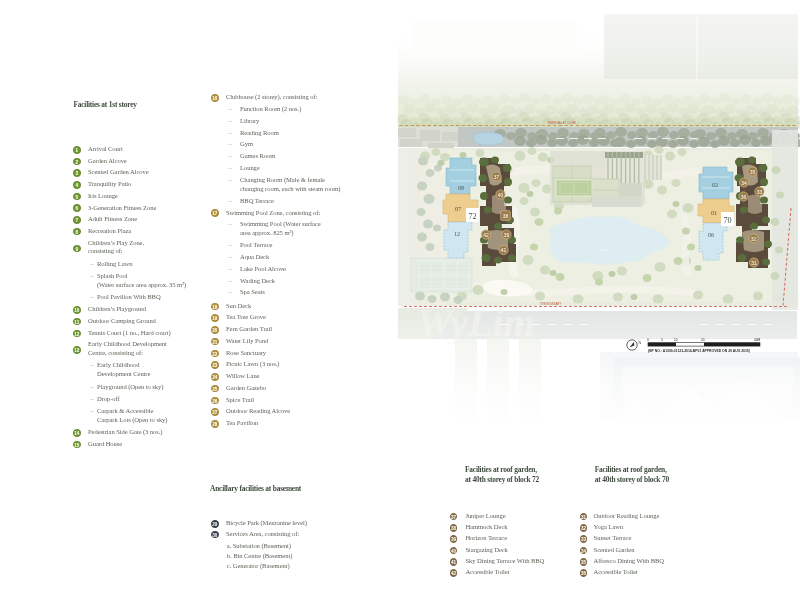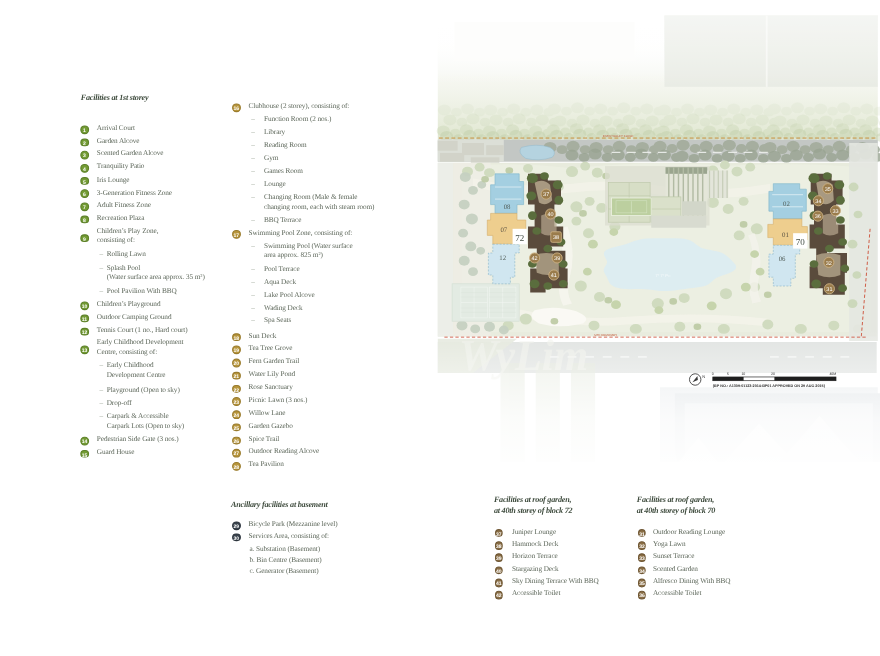--- a/index.html
+++ b/index.html
@@ -1,20 +1,20 @@
 <!DOCTYPE html>
 <html><head>
 <meta charset="utf-8">
 <style>
   html,body{margin:0;padding:0;}
   body{width:800px;height:596px;background:#ffffff;position:relative;overflow:hidden;
        font-family:"Liberation Serif",serif;}
   svg.map{position:absolute;left:0;top:0;z-index:1;}
   .col{position:absolute;z-index:2;}
-  h3{font-size:7.4px;line-height:9.8px;margin:0;color:#3e4b3d;font-weight:bold;letter-spacing:-0.2px;font-style:italic;}
+  h3{font-size:7.4px;line-height:9.8px;margin:16px;color:#3e4b3d;font-weight:bold;letter-spacing:-0.2px;}
   .row{position:relative;padding-left:19px;font-size:6.6px;line-height:8.75px;margin:0 0 2.95px 0;
        color:#5d675a;letter-spacing:-0.08px;white-space:nowrap;}
   .b{position:absolute;left:4px;top:0.9px;width:7.6px;height:7.6px;border-radius:50%;
         color:#fff;font-size:4.6px;text-align:center;line-height:7.8px;
         font-family:"Liberation Sans",sans-serif;font-weight:bold;letter-spacing:0;}
   .b2{top:6.0px;}
   .g{background:#739b34;border:0.5px solid #5d8129;box-sizing:border-box;}
   .y{background:#b8963c;border:0.5px solid #9a7c2e;box-sizing:border-box;}
   .k{background:#3a434d;border:0.5px solid #2c343d;box-sizing:border-box;}
   .br{background:#8a6e45;border:0.5px solid #6f5734;box-sizing:border-box;}
@@ -135,21 +135,21 @@
 
 <div class="row"><span class="b y">25</span>Garden Gazebo</div>
 
 <div class="row"><span class="b y">26</span>Spice Trail</div>
 
 <div class="row"><span class="b y">27</span>Outdoor Reading Alcove</div>
 
 <div class="row"><span class="b y">28</span>Tea Pavilion</div>
 </div>
 
-<div class="col c2 bs" style="left:207px;top:454px;width:170px;">
+<div class="col c2 bs" style="left:207px;top:468px;width:170px;">
 
 <h3 style="margin-left:3px">Ancillary facilities at basement</h3>
 <div style="height:9.5px"></div>
 
 <div class="row"><span class="b k">29</span>Bicycle Park (Mezzanine level)</div>
 
 <div class="row" style="margin-bottom:2.6px"><span class="b k">30</span>Services Area, consisting of:</div>
 
 <div class="abc">a. Substation (Basement)</div>
 

